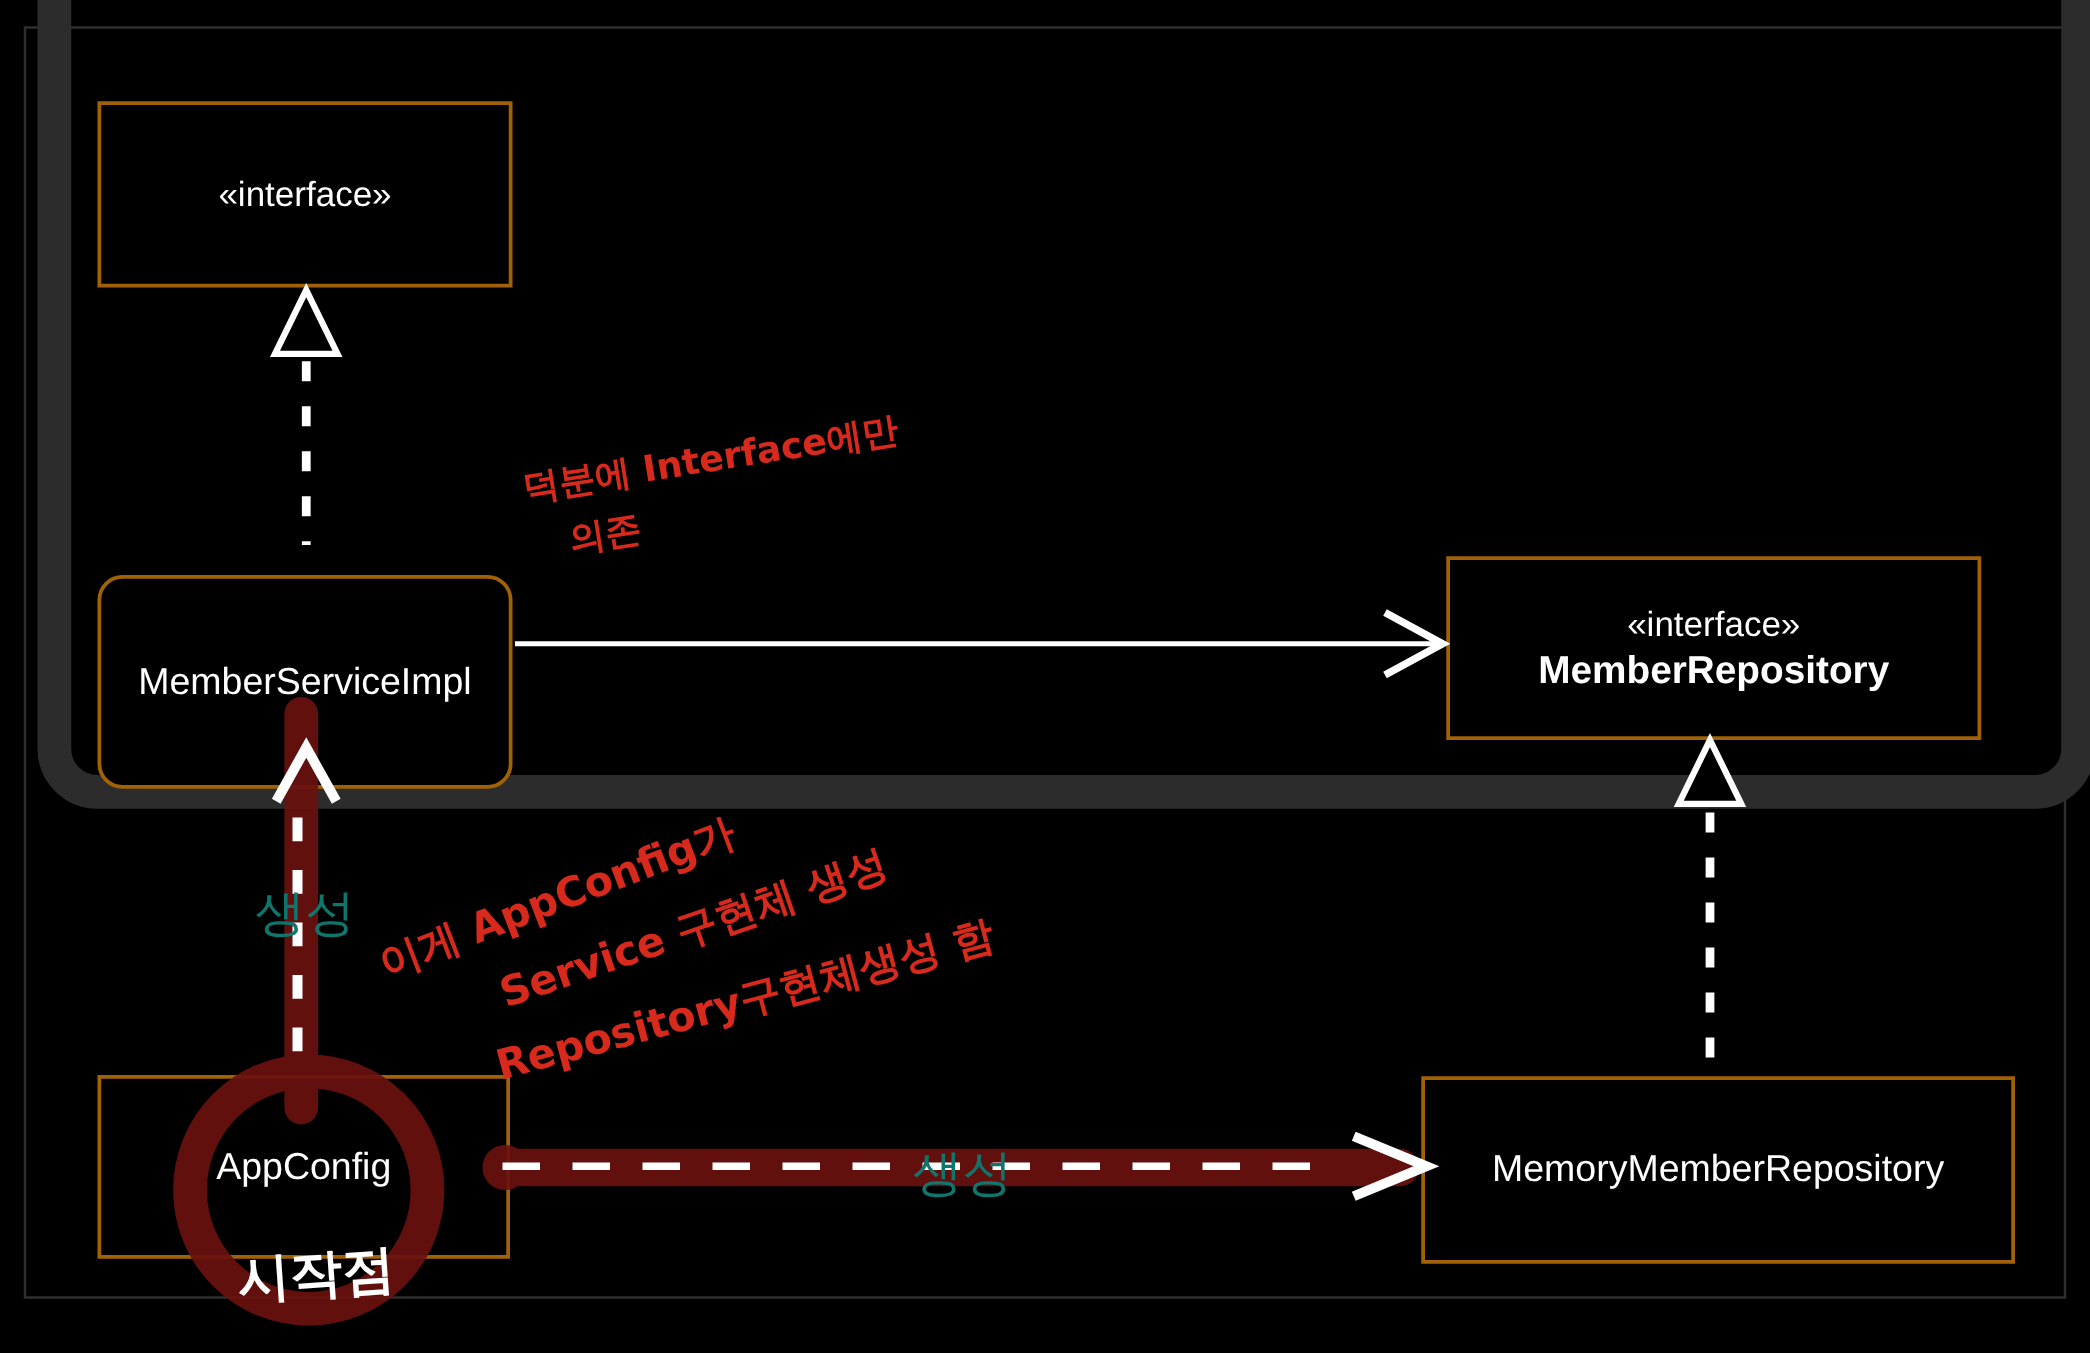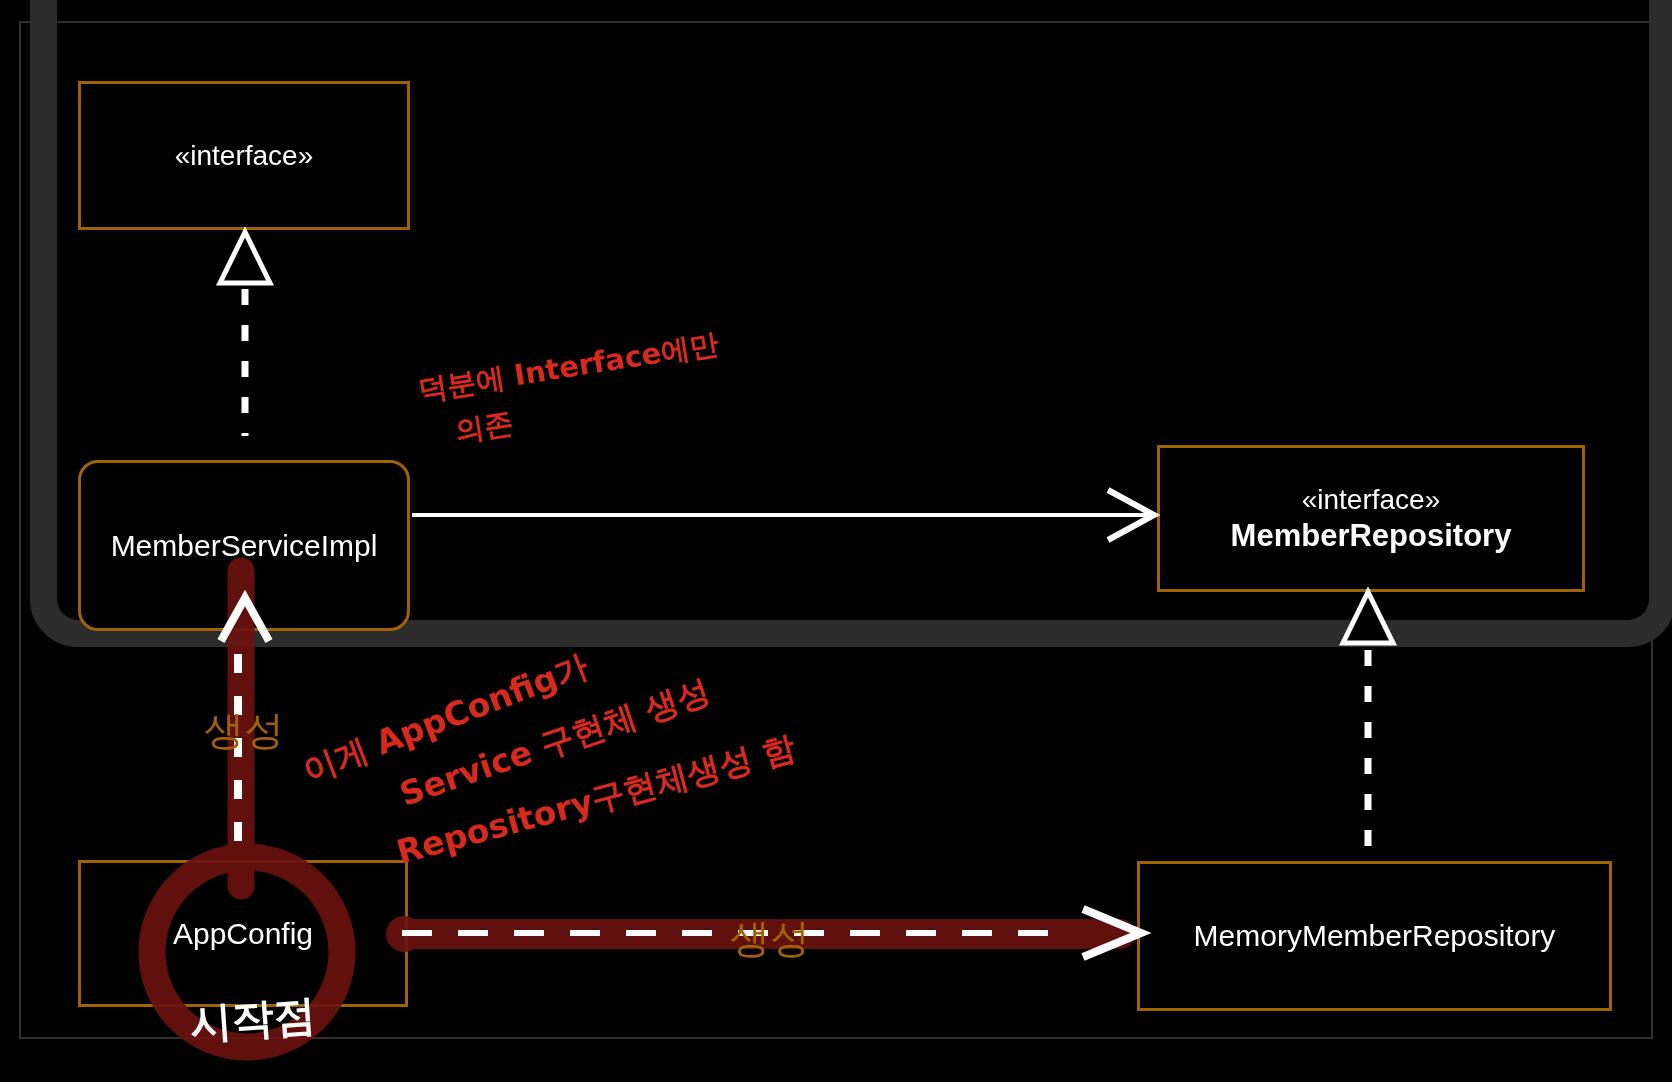--- a/index.html
+++ b/index.html
@@ -18,21 +18,21 @@
   .cls-bold{font-size:31px;font-weight:bold;}
   .cls{font-size:30px;font-weight:normal;}
   #box-member-service{left:78px;top:81px;width:332px;height:149px;}
   #box-member-service-impl{left:78px;top:460px;width:332px;height:171px;border-radius:20px;}
   #box-member-repository{left:1157px;top:445px;width:428px;height:147px;}
   #box-app-config{left:78px;top:860px;width:330px;height:147px;}
   #box-memory-member-repository{left:1137px;top:861px;width:475px;height:150px;}
   
   .layer{position:absolute;left:0;top:0;width:1672px;height:1082px;pointer-events:none;}
   
-  .edge-label{position:absolute;color:#a16207;font-size:40px;text-align:center;}
+  .edge-label{position:absolute;color:#0f766e;font-size:40px;text-align:center;}
   #label-create-service{left:184px;top:703px;width:120px;}
   #label-create-repository{left:706px;top:911px;width:128px;}
   .hand{position:absolute;color:#d8291d;font-weight:bold;white-space:nowrap;
         transform-origin:left top;font-family:"DejaVu Sans",sans-serif;}
   #note-depend{left:415px;top:368px;font-size:29px;line-height:1.6;transform:rotate(-9deg);}
   #note-depend .l2{margin-left:30px;}
   #note-config-1{left:297px;top:752px;font-size:33px;transform:rotate(-21deg);}
   #note-config-2{left:394px;top:775px;font-size:33px;transform:rotate(-19deg);}
   #note-config-3{left:392px;top:832px;font-size:33px;transform:rotate(-15deg);}
   #note-start{left:188px;top:996px;font-size:42px;color:#fff;transform:rotate(-4deg);}

